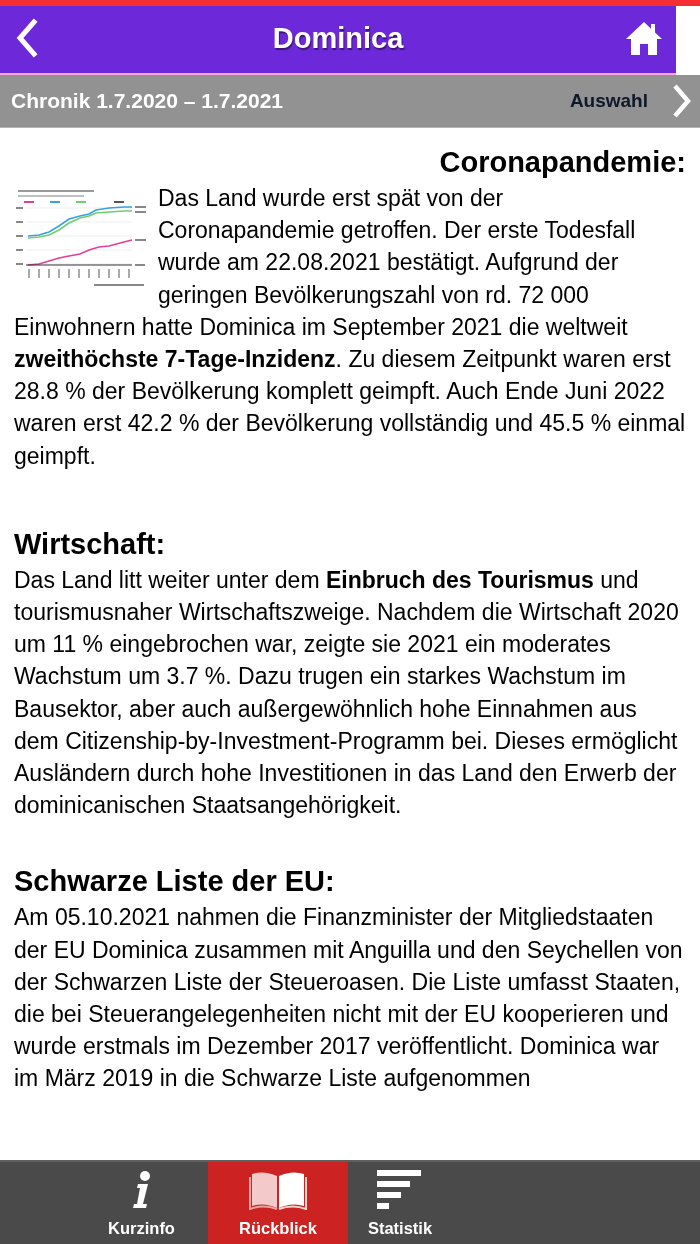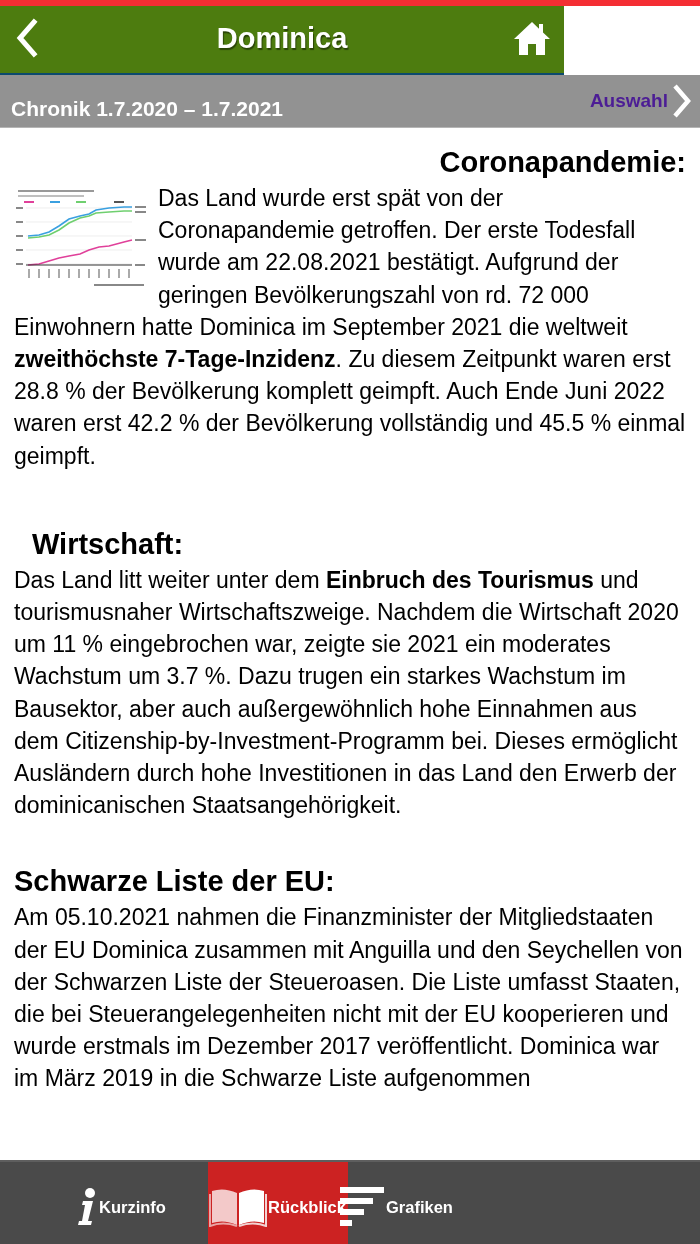--- a/index.html
+++ b/index.html
@@ -2,51 +2,51 @@
 <html><head>
 <meta charset="utf-8">
 <style>
   html, body { margin:0; padding:0; }
   body {
     width:700px; height:1244px; overflow:hidden; position:relative;
     background:#ffffff; font-family:"Liberation Sans", sans-serif; color:#000;
   }
   .status-strip { position:absolute; top:0; left:0; width:700px; height:6px; background:#f42e33; }
   .navbar {
-    position:absolute; top:6px; left:0; width:564px; height:67px;
-    background:#4d7c0f; border-bottom:2px solid #0c4a6e;
+    position:absolute; top:6px; left:0; width:676px; height:67px;
+    background:#6d28d9; border-bottom:2px solid #f9a8d4;
   }
   .nav-title {
     position:absolute; left:0; right:0; top:0; height:64px; line-height:64px;
     text-align:center; color:#fff; font-weight:bold; font-size:29px;
     text-shadow:1px 2px 1px rgba(0,0,0,0.45);
   }
   .back-btn { position:absolute; left:8px; top:10px; width:40px; height:44px; cursor:pointer; }
   .home-btn { position:absolute; right:12px; top:12px; width:40px; height:40px; cursor:pointer; }
   .subbar {
     position:absolute; top:75px; left:0; width:700px; height:52px; background:#929292;
     border-bottom:1px solid #b5b5b5;
   }
-  .chronik { position:absolute; left:11px; top:8px; line-height:52px; color:#fff; font-size:21px; font-weight:bold; }
+  .chronik { position:absolute; left:11px; top:0; line-height:52px; color:#fff; font-size:21px; font-weight:bold; }
   .auswahl { position:absolute; right:8px; top:0; height:52px; display:flex; align-items:center; cursor:pointer; }
-  .auswahl-label { color:#4c1d95; font-size:19px; font-weight:bold; margin-right:2px; }
+  .auswahl-label { color:#0f172a; font-size:19px; font-weight:bold; margin-right:22px; }
   .content { position:absolute; top:128px; left:0; width:700px; height:1034px; overflow:hidden; }
   .inner { padding:0 14px 0 14px; }
   h2 { font-size:29px; font-weight:bold; margin:0; line-height:40px; }
   p { margin:0; font-size:23px; line-height:32.2px; }
   .sec1 h2 { margin-top:14px;text-align:right; }
-  .sec2 h2 { margin-top:52px;margin-left:18px; }
+  .sec2 h2 { margin-top:52px; }
   .sec3 h2 { margin-top:40px; }
   .thumb { float:left; width:134px; height:106px; margin:4px 10px 0 0; }
   .tabbar {
     position:absolute; left:0; bottom:0; width:700px; height:82px; background:#4a4a4a;
     border-top:2px solid #5e5e5e;
   }
   .tab {
-    position:absolute; top:0; height:82px; display:flex; flex-direction:row; align-items:center; cursor:pointer;
+    position:absolute; top:0; height:82px; display:flex; flex-direction:column; align-items:center; cursor:pointer;
   }
   .tab.active { background:#cc2222; }
   .tab-icon { height:48px; display:flex; align-items:flex-end; justify-content:center; }
   .tab-label { color:#fff; font-weight:bold; font-size:16.5px; margin-top:9px; }
 </style>
 </head>
 <body>
 
 <div class="status-strip"></div>
 
@@ -163,15 +163,15 @@
   </div>
   <div class="tab" style="left:340px;width:120px;">
     <div class="tab-icon">
       <svg width="46" height="40" viewBox="0 0 46 40">
         <rect x="0" y="0" width="44" height="6" fill="#fff"></rect>
         <rect x="0" y="11" width="33" height="6" fill="#fff"></rect>
         <rect x="0" y="22" width="24" height="6" fill="#fff"></rect>
         <rect x="0" y="33" width="12" height="6" fill="#fff"></rect>
       </svg>
     </div>
-    <div class="tab-label">Grafiken</div>
+    <div class="tab-label">Statistik</div>
   </div>
 </div>
 
 </body></html>

